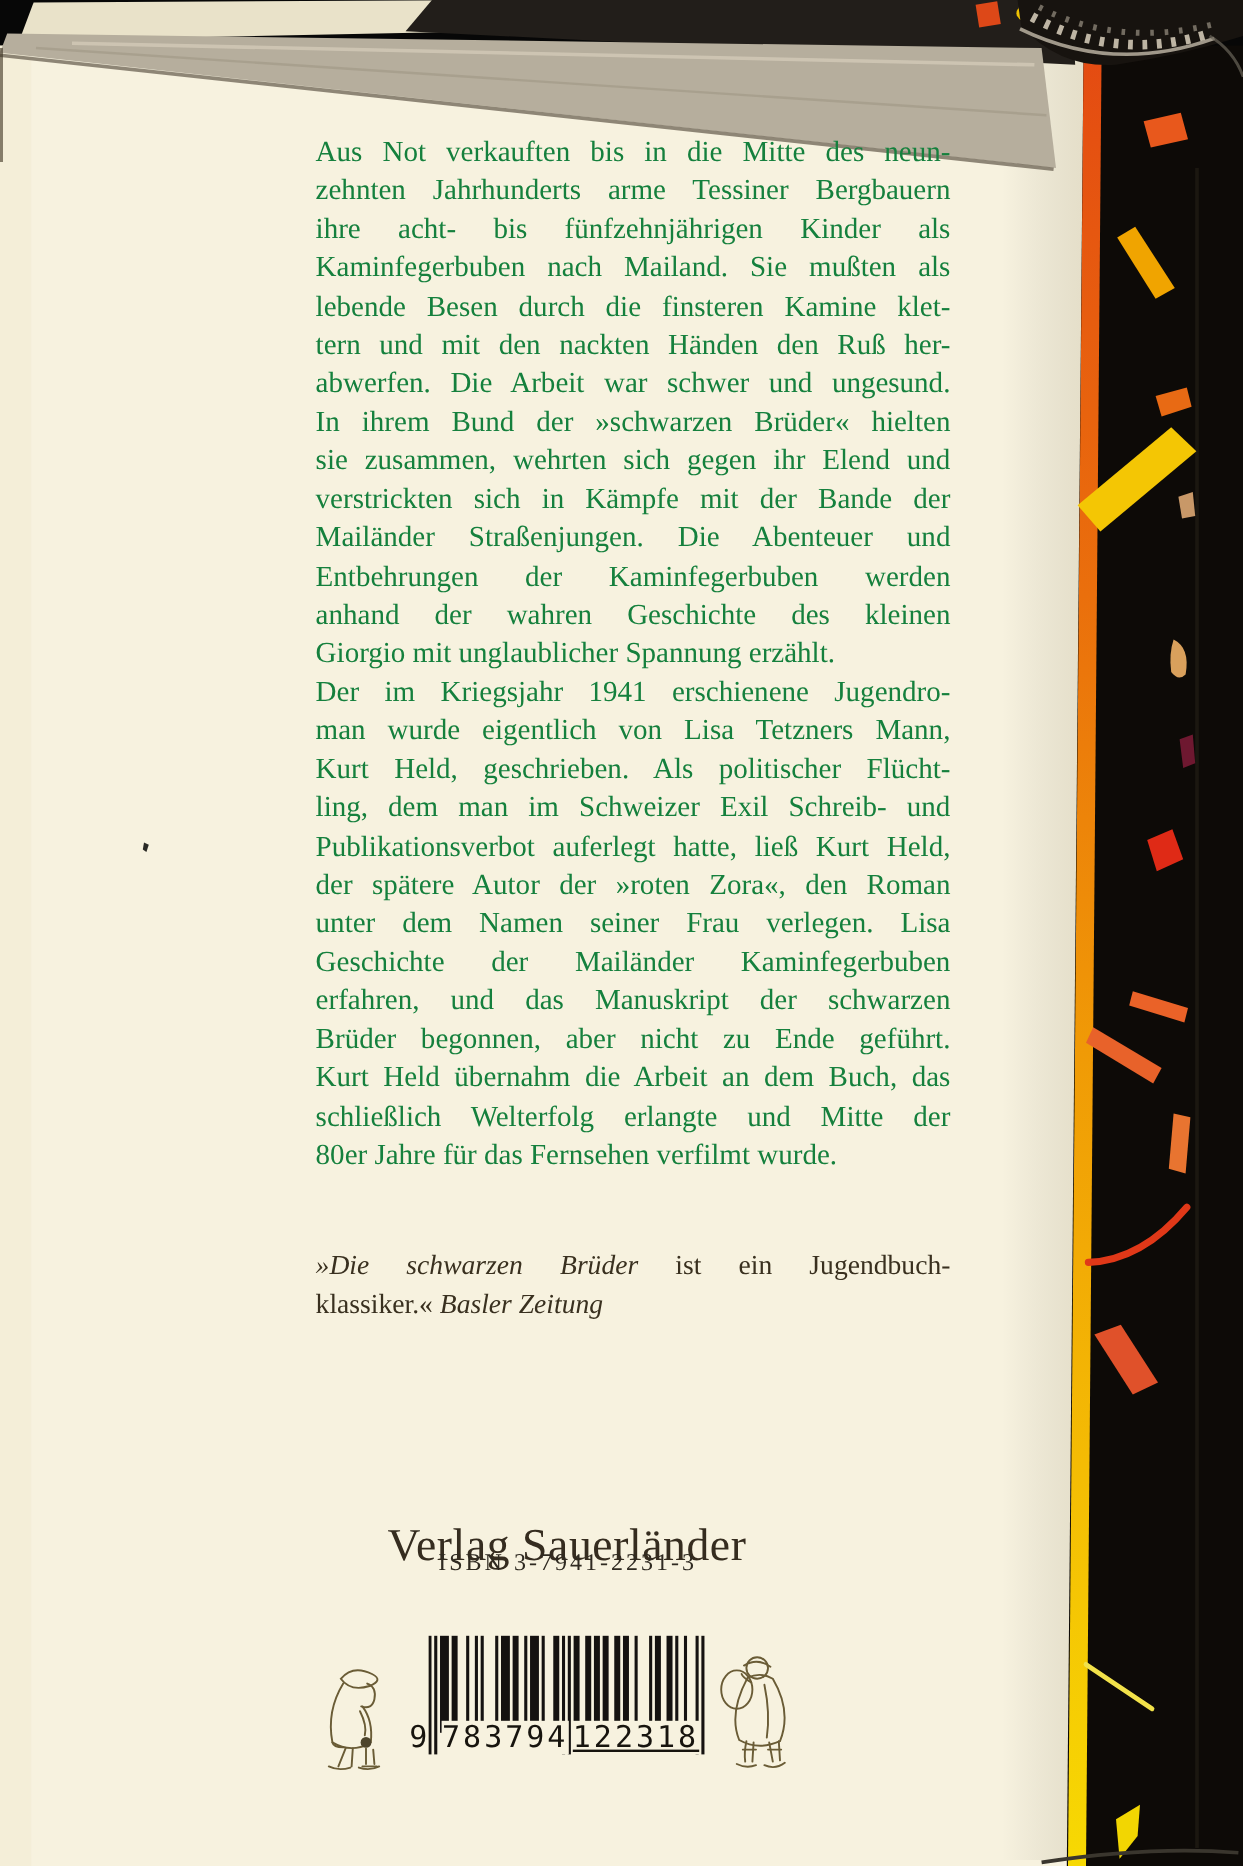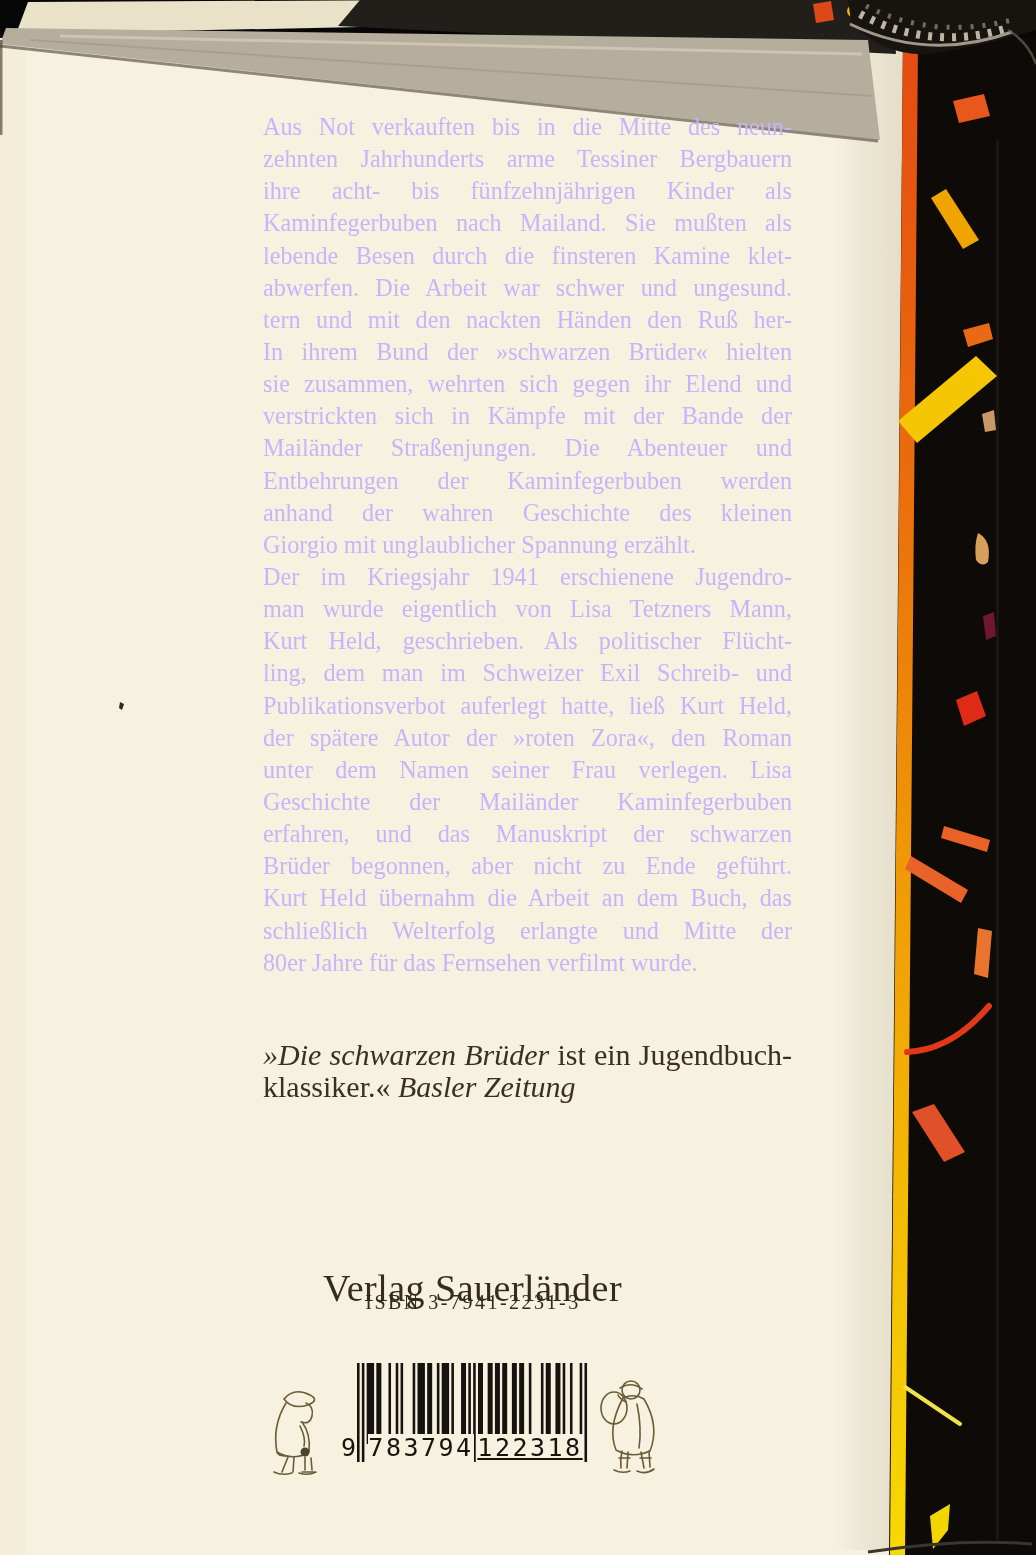--- a/index.html
+++ b/index.html
@@ -5,33 +5,33 @@
   html,body { margin:0; padding:0; background:#000; }
   .stage {
     position:relative; width:1036px; height:1555px; overflow:hidden;
     background:#060606; font-family:"Liberation Serif", serif;
   }
   svg.bg { position:absolute; left:0; top:0; }
 
   
   .blurb {
     position:absolute; left:263px; top:111px; width:529px;
-    color:#c4b5fd; font-size:24.2px;
+    color:#15803d; font-size:24.2px;
   }
   .bline {
     height:32.15px; line-height:32.15px;
     text-align:justify; text-align-last:justify;
     white-space:normal; overflow:visible;
   }
   .bline.flush { text-align-last:left; }
 
   
   .review {
     position:absolute; left:263px; top:1039px; width:529px;
-    color:#39301f; font-size:30px;
+    color:#39301f; font-size:23px;
   }
   .review .l1 { height:32.15px; line-height:32.15px; text-align:justify; text-align-last:justify; }
   .review .l2 { height:32.15px; line-height:32.15px; }
   .em { font-style:italic;text-align:center; }
 
   
   .publisher {
     position:absolute; left:180px; top:1266px; width:585px;
     text-align:center; font-size:38px; color:#352c1f; letter-spacing:0.5px;
   }
@@ -126,22 +126,22 @@
 
     <polygon points="120,702 124,704 122,710 119,708" fill="#2a2a26"></polygon>
   </svg>
 
   <div class="blurb">
       <div class="bline">Aus Not verkauften bis in die Mitte des neun-</div>
       <div class="bline">zehnten Jahrhunderts arme Tessiner Bergbauern</div>
       <div class="bline">ihre acht- bis fünfzehnjährigen Kinder als</div>
       <div class="bline">Kaminfegerbuben nach Mailand. Sie mußten als</div>
       <div class="bline">lebende Besen durch die finsteren Kamine klet-</div>
+      <div class="bline">tern und mit den nackten Händen den Ruß her-</div>
       <div class="bline">abwerfen. Die Arbeit war schwer und ungesund.</div>
-      <div class="bline">tern und mit den nackten Händen den Ruß her-</div>
       <div class="bline">In ihrem Bund der »schwarzen Brüder« hielten</div>
       <div class="bline">sie zusammen, wehrten sich gegen ihr Elend und</div>
       <div class="bline">verstrickten sich in Kämpfe mit der Bande der</div>
       <div class="bline">Mailänder Straßenjungen. Die Abenteuer und</div>
       <div class="bline">Entbehrungen der Kaminfegerbuben werden</div>
       <div class="bline">anhand der wahren Geschichte des kleinen</div>
       <div class="bline flush">Giorgio mit unglaublicher Spannung erzählt.</div>
       <div class="bline">Der im Kriegsjahr 1941 erschienene Jugendro-</div>
       <div class="bline">man wurde eigentlich von Lisa Tetzners Mann,</div>
       <div class="bline">Kurt Held, geschrieben. Als politischer Flücht-</div>

